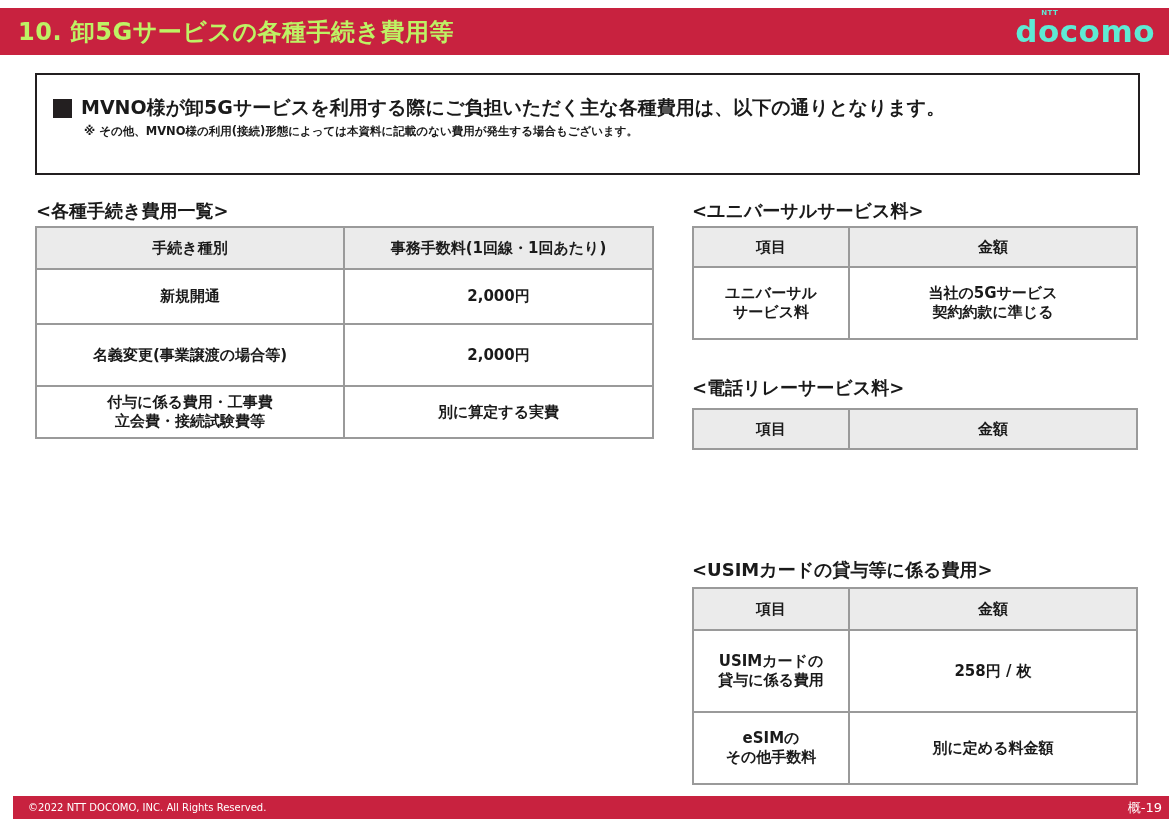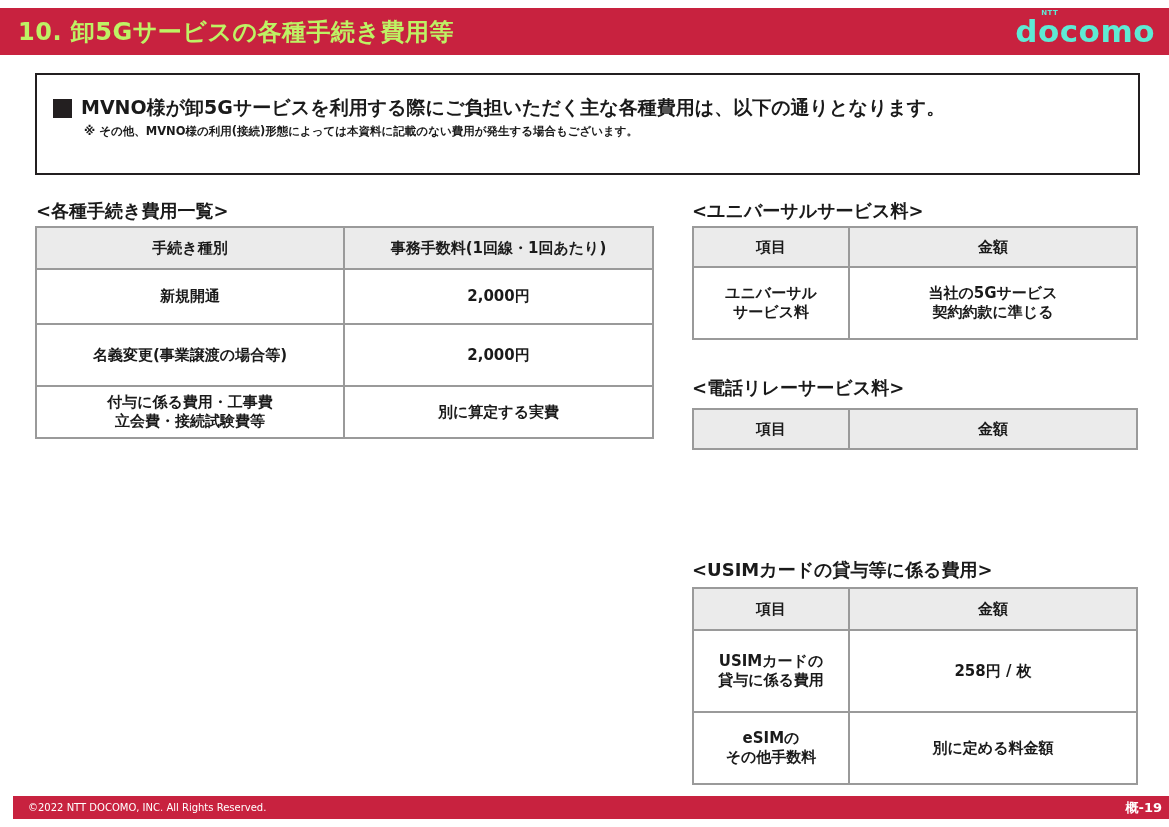--- a/index.html
+++ b/index.html
@@ -31,21 +31,21 @@
     font-size: 15px; font-weight: bold; line-height: 1.25;
   }
   table.fee th { background: #ebebeb; }
 
   .footer-bar {
     position: absolute; left: 13px; top: 796px; width: 1169px; height: 23px;
     background: #c8223f; color: #fff; display: flex; align-items: center; justify-content: space-between;
     padding: 0 20px 0 15px;
   }
   .copyright { font-size: 10px; }
-  .page-num { font-size: 13px; font-weight: bold; }
+  .page-num { font-size: 13px; font-weight: normal; }
 </style>
 </head>
 <body>
 
 <div class="header-bar">
   <div class="header-title">10. 卸5Gサービスの各種手続き費用等</div>
   <div class="logo">
     <span class="logo-ntt">NTT</span>
     <span>docomo</span>
   </div>

